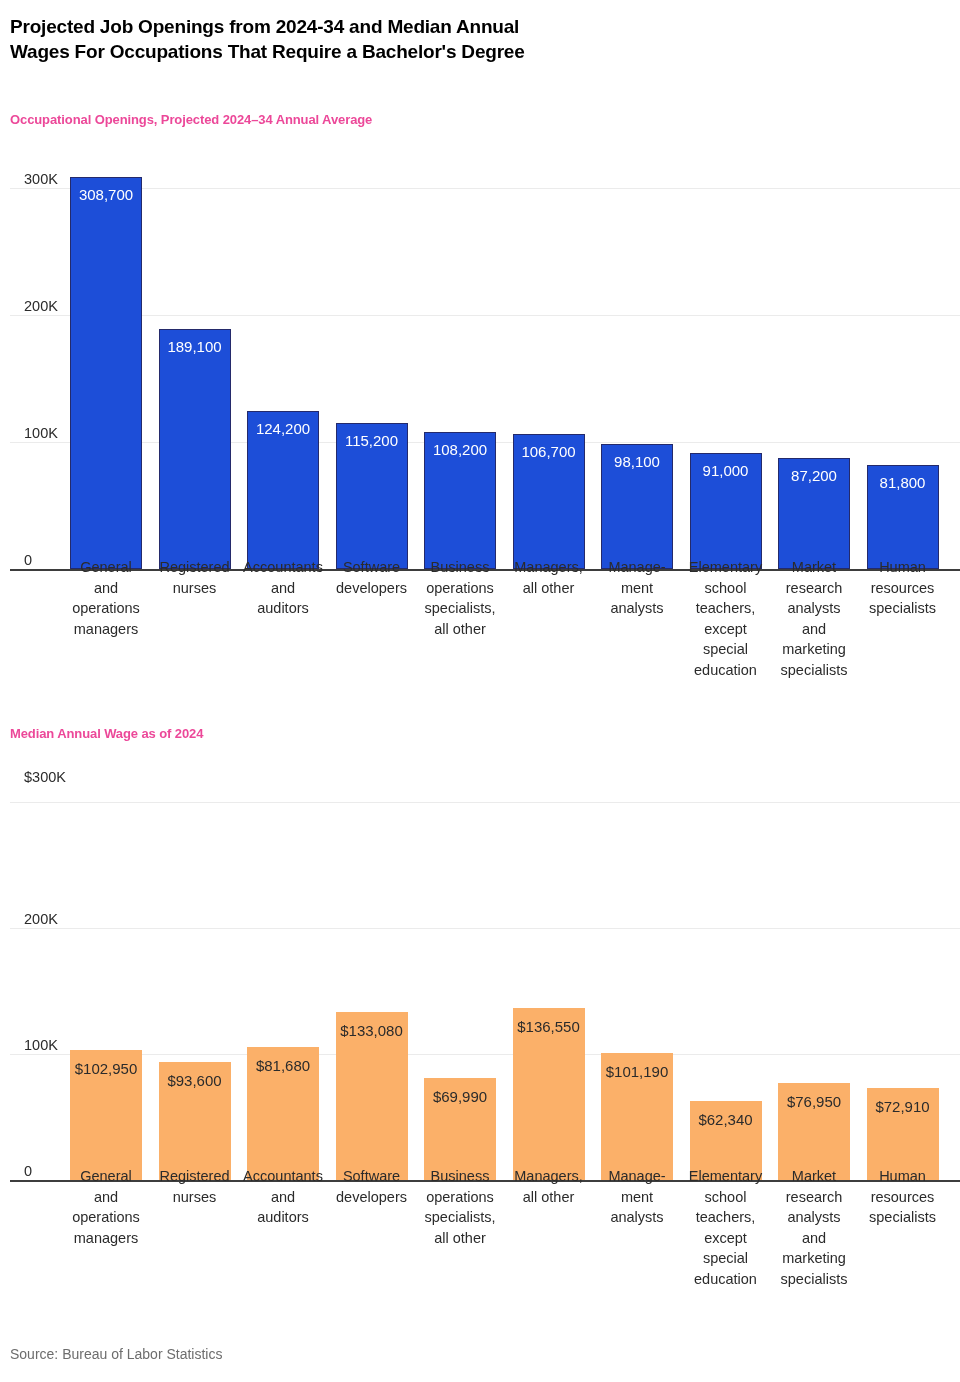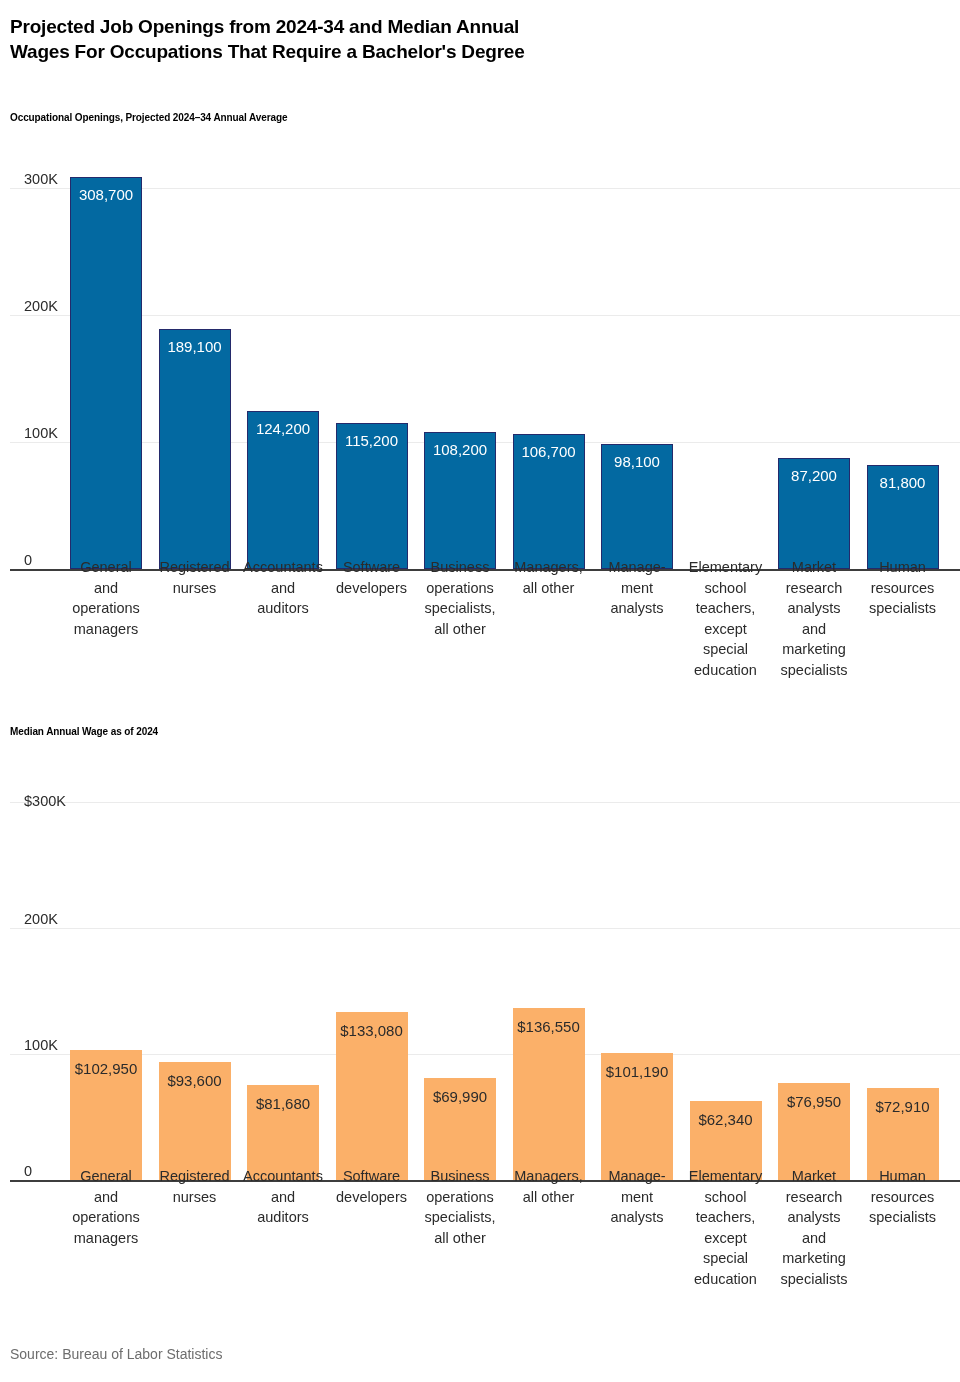--- a/index.html
+++ b/index.html
@@ -33,23 +33,23 @@
     margin: 0;
     white-space: pre-line;
   }
 
   
   .chart-block { position: absolute; left: 0; width: 960px; }
   .chart-subtitle {
     position: absolute;
     left: 10px;
     top: 0;
-    font-size: 10px;
+    font-size: 13px;
     font-weight: bold;
-    color: #000000;
+    color: #ec4899;
     letter-spacing: -0.1px;
   }
 
   .plot {
     position: absolute;
     left: 0;
     width: 960px;
   }
 
   
@@ -83,21 +83,21 @@
     left: 0;
     right: 0;
     top: 0;
     bottom: 0;
   }
   .bar {
     position: absolute;
     bottom: 0;
   }
   .bar.blue {
-    background: #0369a1;
+    background: #1d4ed8;
     border: 1.3px solid #242a6b;
   }
   .bar.orange {
     background: #fbb069;
   }
   .bar-label {
     position: absolute;
     left: 0;
     width: 100%;
     text-align: center;
@@ -189,20 +189,23 @@
         </div>
         <div class="bar blue" style="left: 424px; width: 72px; height: 137.414px;">
           <span class="bar-label">108,200</span>
         </div>
         <div class="bar blue" style="left: 512.5px; width: 72px; height: 135.509px;">
           <span class="bar-label">106,700</span>
         </div>
         <div class="bar blue" style="left: 601px; width: 72px; height: 124.587px;">
           <span class="bar-label">98,100</span>
         </div>
+        <div class="bar blue" style="left: 689.5px; width: 72px; height: 115.57px;">
+          <span class="bar-label">91,000</span>
+        </div>
         <div class="bar blue" style="left: 778px; width: 72px; height: 110.744px;">
           <span class="bar-label">87,200</span>
         </div>
         <div class="bar blue" style="left: 866.5px; width: 72px; height: 103.886px;">
           <span class="bar-label">81,800</span>
         </div>
       </div>
     </div>
   <div class="cats" id="cats-1" style="top: 445px;">
       <div class="cat" title="General and operations managers" style="left: 62px; width: 88px;">
@@ -260,35 +263,35 @@
         <div>resources</div>
         <div>specialists</div>
       </div>
     </div>
 </div>
 
 <div class="chart-block" id="chart-2" style="top:726px;">
   <div class="chart-subtitle">Median Annual Wage as of 2024</div>
   <div class="plot" id="plot-2" style="top: 32px; height: 428px;">
       <div class="gridline" style="top: 44px;"></div>
-      <div class="ytick" style="top: 36px;">$300K</div>
+      <div class="ytick" style="top: 12px;">$300K</div>
       <div class="gridline" style="top: 170px;"></div>
       <div class="ytick" style="top: 154px;">200K</div>
       <div class="gridline" style="top: 296px;"></div>
       <div class="ytick" style="top: 280px;">100K</div>
       <div class="ytick" style="top: 406px;">0</div>
       <div class="axisline" style="top: 422px;"></div>
       <div class="bars" style="height: 422px;">
         <div class="bar orange" style="left: 70px; width: 72px; height: 129.717px;">
           <span class="bar-label">$102,950</span>
         </div>
         <div class="bar orange" style="left: 158.5px; width: 72px; height: 117.936px;">
           <span class="bar-label">$93,600</span>
         </div>
-        <div class="bar orange" style="left: 247px; width: 72px; height: 95px;">
+        <div class="bar orange" style="left: 247px; width: 72px; height: 133px;">
           <span class="bar-label">$81,680</span>
         </div>
         <div class="bar orange" style="left: 335.5px; width: 72px; height: 167.681px;">
           <span class="bar-label">$133,080</span>
         </div>
         <div class="bar orange" style="left: 424px; width: 72px; height: 102.4px;">
           <span class="bar-label">$69,990</span>
         </div>
         <div class="bar orange" style="left: 512.5px; width: 72px; height: 172.053px;">
           <span class="bar-label">$136,550</span>

